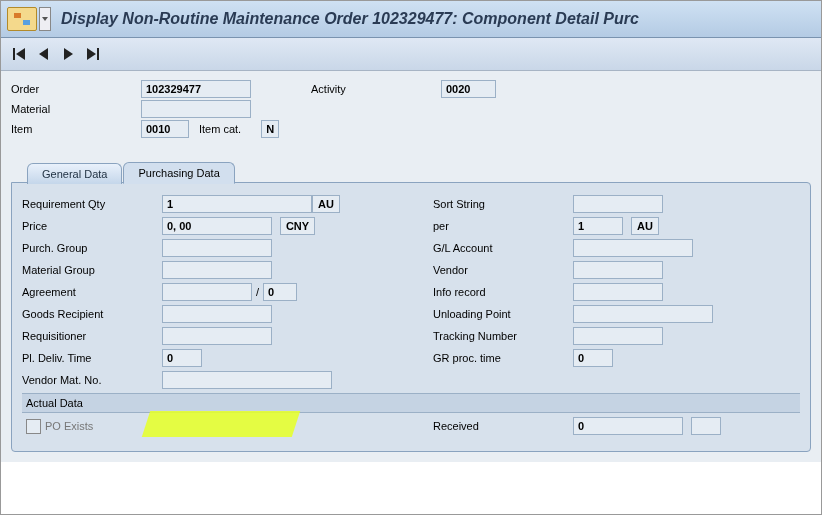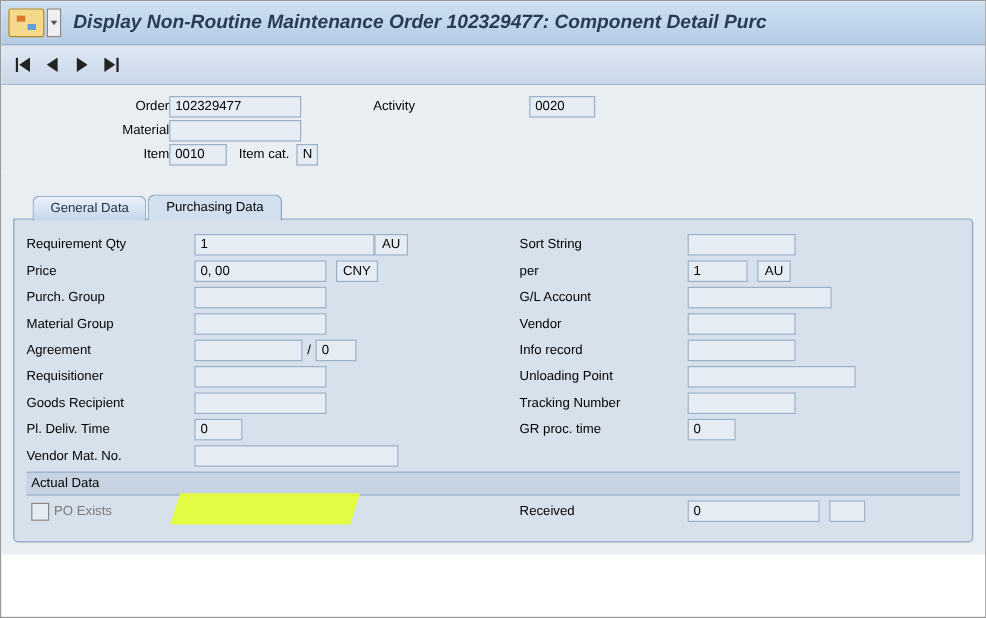--- a/index.html
+++ b/index.html
@@ -5,23 +5,23 @@
   html,body{margin:0;padding:0;font-family:Arial,Helvetica,sans-serif;font-size:11px;background:#fff;color:#000;}
   .window{width:822px;height:515px;position:relative;overflow:hidden;border:1px solid #999;box-sizing:border-box;}
   .titlebar{height:36px;background:linear-gradient(#cfe1f3,#b4cbe4);display:flex;align-items:center;padding:0 6px;border-bottom:1px solid #7a93af;}
   .titlebar .tool-icon{width:28px;height:22px;background:#f4d98c;border:1px solid #b28a2a;border-radius:2px;display:flex;align-items:center;justify-content:center;font-size:10px;}
   .titlebar .tool-drop{width:10px;height:22px;border:1px solid #888;background:#eeeef3;margin-left:2px;display:flex;align-items:center;justify-content:center;}
   .titlebar h1{margin:0 0 0 10px;font-size:16px;font-style:italic;font-weight:bold;color:#2a3b54;white-space:nowrap;}
   .navbar{height:32px;background:linear-gradient(#dfe8f4,#c9d7e8);border-bottom:1px solid #a7b4c4;display:flex;align-items:center;padding:0 10px;gap:6px;}
   .nav-btn{width:18px;height:18px;display:flex;align-items:center;justify-content:center;font-family:Arial;font-size:13px;color:#222;cursor:pointer;user-select:none;}
   .hdr-area{background:#e9eef3;padding:8px 10px 4px 10px;}
   .hdr-row{display:flex;align-items:center;height:20px;}
-  .hdr-lbl{min-width:130px;text-align:right;}
-  .fld{background:#e5ecf3;border:1px solid #9bb0c6;height:18px;box-sizing:border-box;padding:0 4px;line-height:16px;display:inline-block;}
-  .lbl-inline{margin:0 6px 0 10px;}
+  .hdr-lbl{min-width:130px;}
+  .fld{background:#e5ecf3;border:1px solid #9bb0c6;height:18px;box-sizing:border-box;padding:0 4px;line-height:16px;display:inline-block;font-weight:bold;}
+  .lbl-inline{margin:0 20px 0 10px;}
   .main{background:#e9eef3;padding:4px 10px 10px 10px;}
   .tabstrip{display:flex;align-items:flex-end;margin:12px 0 0 16px;height:24px;}
   .tab{padding:4px 14px;border:1px solid #8aa3bf;border-bottom:none;background:linear-gradient(#e9f1fb,#c4d6ea);border-top-left-radius:6px;border-top-right-radius:6px;font-size:11px;color:#234;cursor:pointer;margin-right:1px;position:relative;top:1px;}
   .tab.active{background:#d2dfee;color:#000;font-weight:normal;z-index:2;border-bottom:1px solid #d2dfee;text-align:right;}
   .tab-panel{border:1px solid #8aa3bf;background:#d7e1ec;padding:10px 10px 14px 10px;margin-top:-1px;border-radius:0 4px 4px 4px;}
   .grid{display:flex;gap:44px;}
   .col{flex:1;}
   .row{display:flex;align-items:center;height:22px;}
   .row .lbl{width:140px;}
   .section-hdr{background:#c5d3e3;border:1px solid #9bb0c6;border-left:none;border-right:none;height:18px;line-height:18px;padding-left:4px;margin:2px 0 2px 0;font-size:11px;}
@@ -131,25 +131,25 @@
               <span class="lbl">Material Group</span>
               <span class="fld" style="width:110px"></span>
             </div>
           <div class="row">
               <span class="lbl">Agreement</span>
               <span class="fld" style="width:90px"></span>
               <span style="padding:0 4px">/</span>
               <span class="fld" style="width:34px">0</span>
             </div>
           <div class="row">
+              <span class="lbl">Goods Recipient</span>
+              <span class="fld" style="width:110px"></span>
+            </div>
+          <div class="row">
               <span class="lbl">Requisitioner</span>
-              <span class="fld" style="width:110px"></span>
-            </div>
-          <div class="row">
-              <span class="lbl">Goods Recipient</span>
               <span class="fld" style="width:110px"></span>
             </div>
           <div class="row">
               <span class="lbl">Pl. Deliv. Time</span>
               <span class="fld" style="width:40px">0</span>
             </div>
           <div class="row">
               <span class="lbl">Vendor Mat. No.</span>
               <span class="fld" style="width:170px"></span>
             </div>

